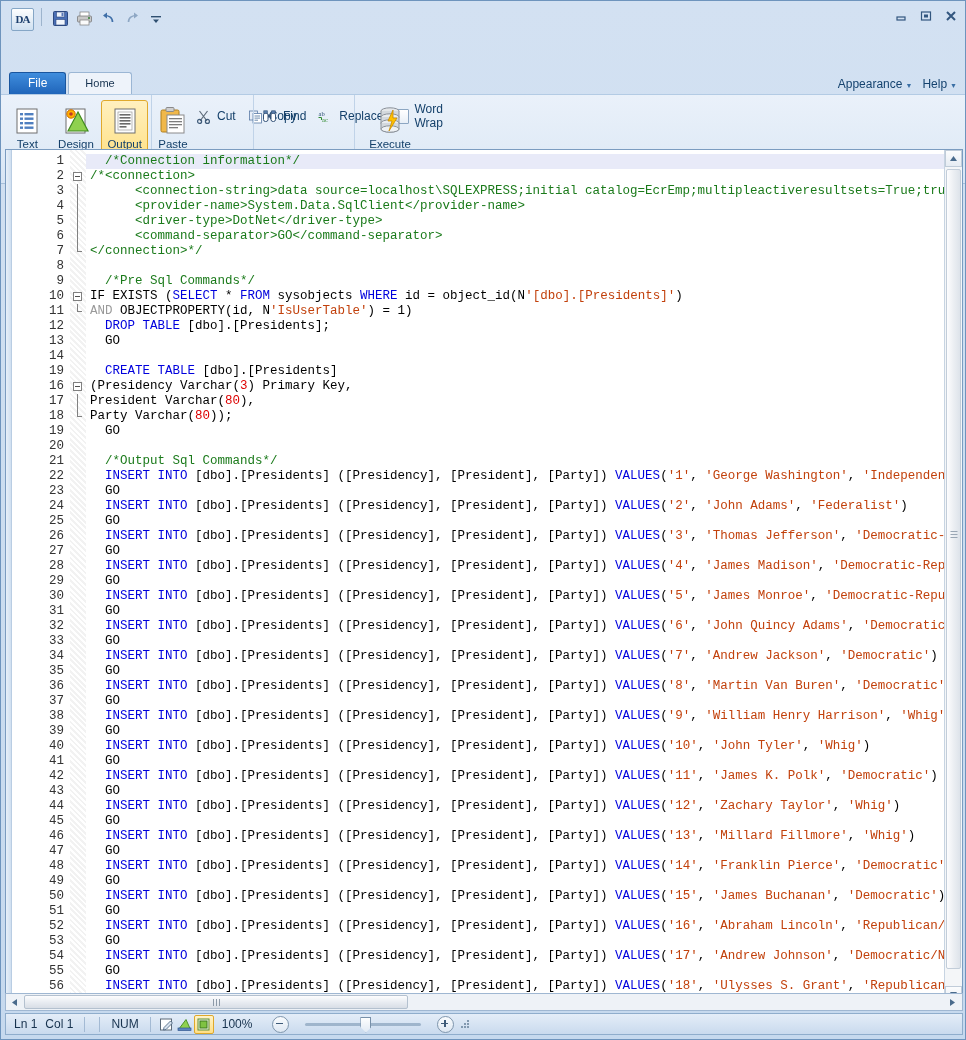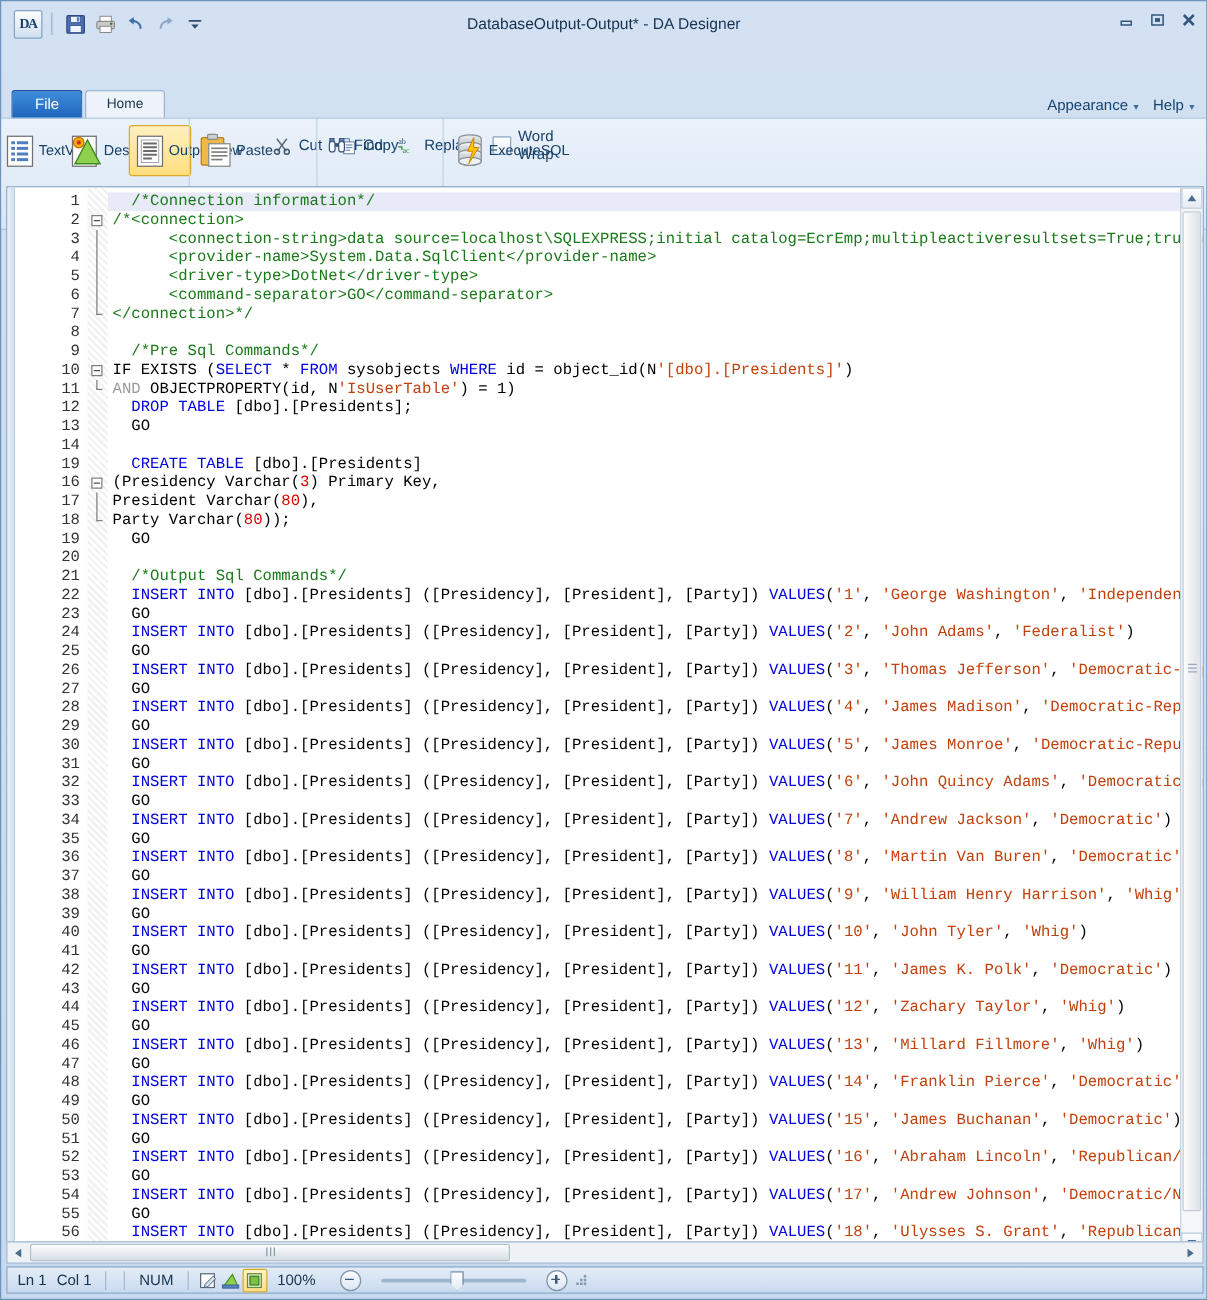--- a/index.html
+++ b/index.html
@@ -18,21 +18,21 @@
     overflow: hidden;
   }
 
   
   .titlebar {
     position: relative;
     height: 36px;
     display: flex; align-items: center;
     padding: 0 4px;
   }
-  .qat { display: flex; align-items: center; gap: 2px; padding-left: 6px; }
+  .qat { display: flex; gap: 2px; padding-left: 6px; }
   .appicon {
     width: 21px; height: 21px;
     border-radius: 2px;
     background: linear-gradient(to bottom, #fdfefe, #cfe0f1);
     border: 1px solid #85a6c6;
     display: flex; align-items: center; justify-content: center;
     font-size: 11px; font-weight: bold; color: #1c3f6e;
     letter-spacing: -1px;
     font-family: "Liberation Serif", serif;
   }
@@ -112,21 +112,21 @@
   .rgroup-body { flex: 1; display: flex; align-items: flex-start; padding-top: 2px; }
   .rgroup-title {
     text-align: center;
     font-size: 11px;
     color: #1f4e79;
     padding-bottom: 2px;
     height: 15px; line-height: 15px;
   }
   .bigbtn {
     width: 46px;
-    display: flex; flex-direction: row; align-items: center;
+    display: flex; flex-direction: column; align-items: center;
     padding: 3px 1px 2px 1px;
     border: 1px solid transparent;
     border-radius: 3px;
     font-size: 11.5px; color: #14406a;
     line-height: 13px;
     text-align: center;
   }
   .bigbtn.active {
     background: linear-gradient(to bottom, #fff0bf, #ffdf7f);
     border: 1px solid #e0a92c;
@@ -384,21 +384,20 @@
       </div>
 
       <div class="qatbtn">
         <svg width="14" height="14" viewBox="0 0 14 14">
           <rect x="2" y="4" width="10" height="1.4" fill="#2f4f70"></rect>
           <path d="M4 7.5 L10 7.5 L7 11 Z" fill="#2f4f70"></path>
         </svg>
       </div>
     </div>
 
-    <div class="title-text">DatabaseOutput-Output* - DA Designer</div>
 
     <div class="winbtns">
       <div class="winbtn">
         <svg width="14" height="12" viewBox="0 0 14 12">
             <rect x="3" y="7" width="8" height="3" fill="none" stroke="#32567f" stroke-width="1.2"></rect>
           </svg>
       </div>
       <div class="winbtn">
         <svg width="14" height="12" viewBox="0 0 14 12">
             <rect x="2.5" y="2" width="9" height="8" fill="none" stroke="#32567f" stroke-width="1.2"></rect>

